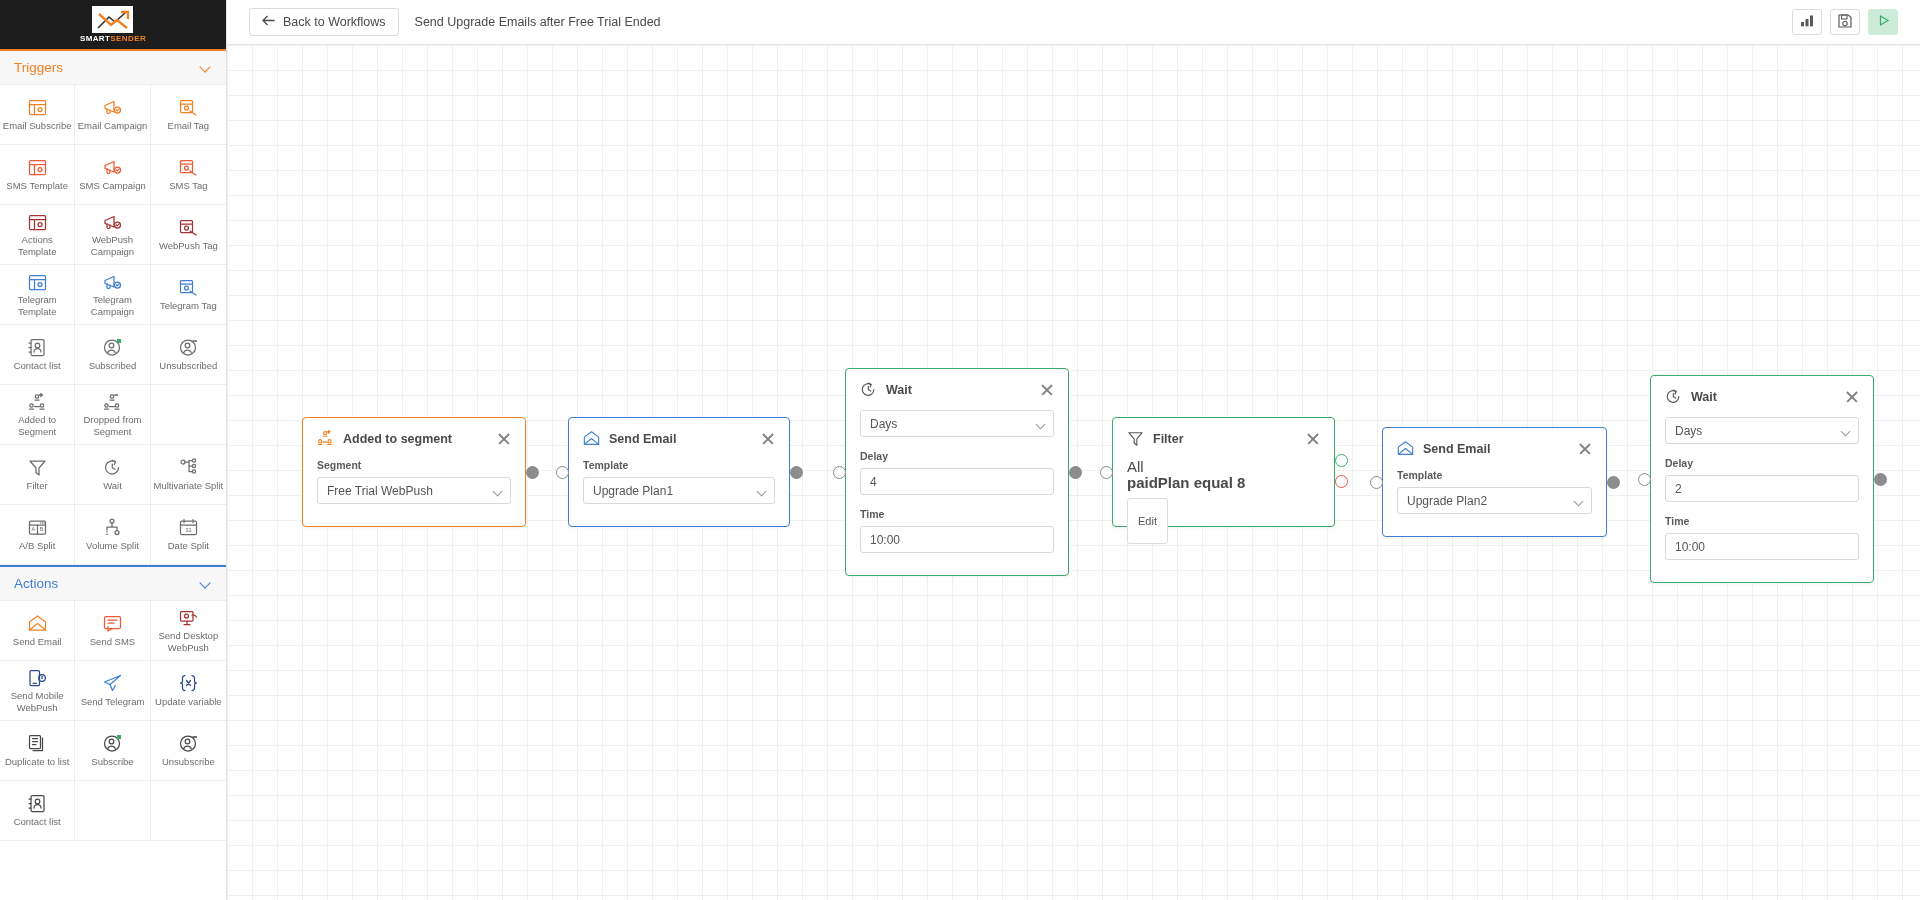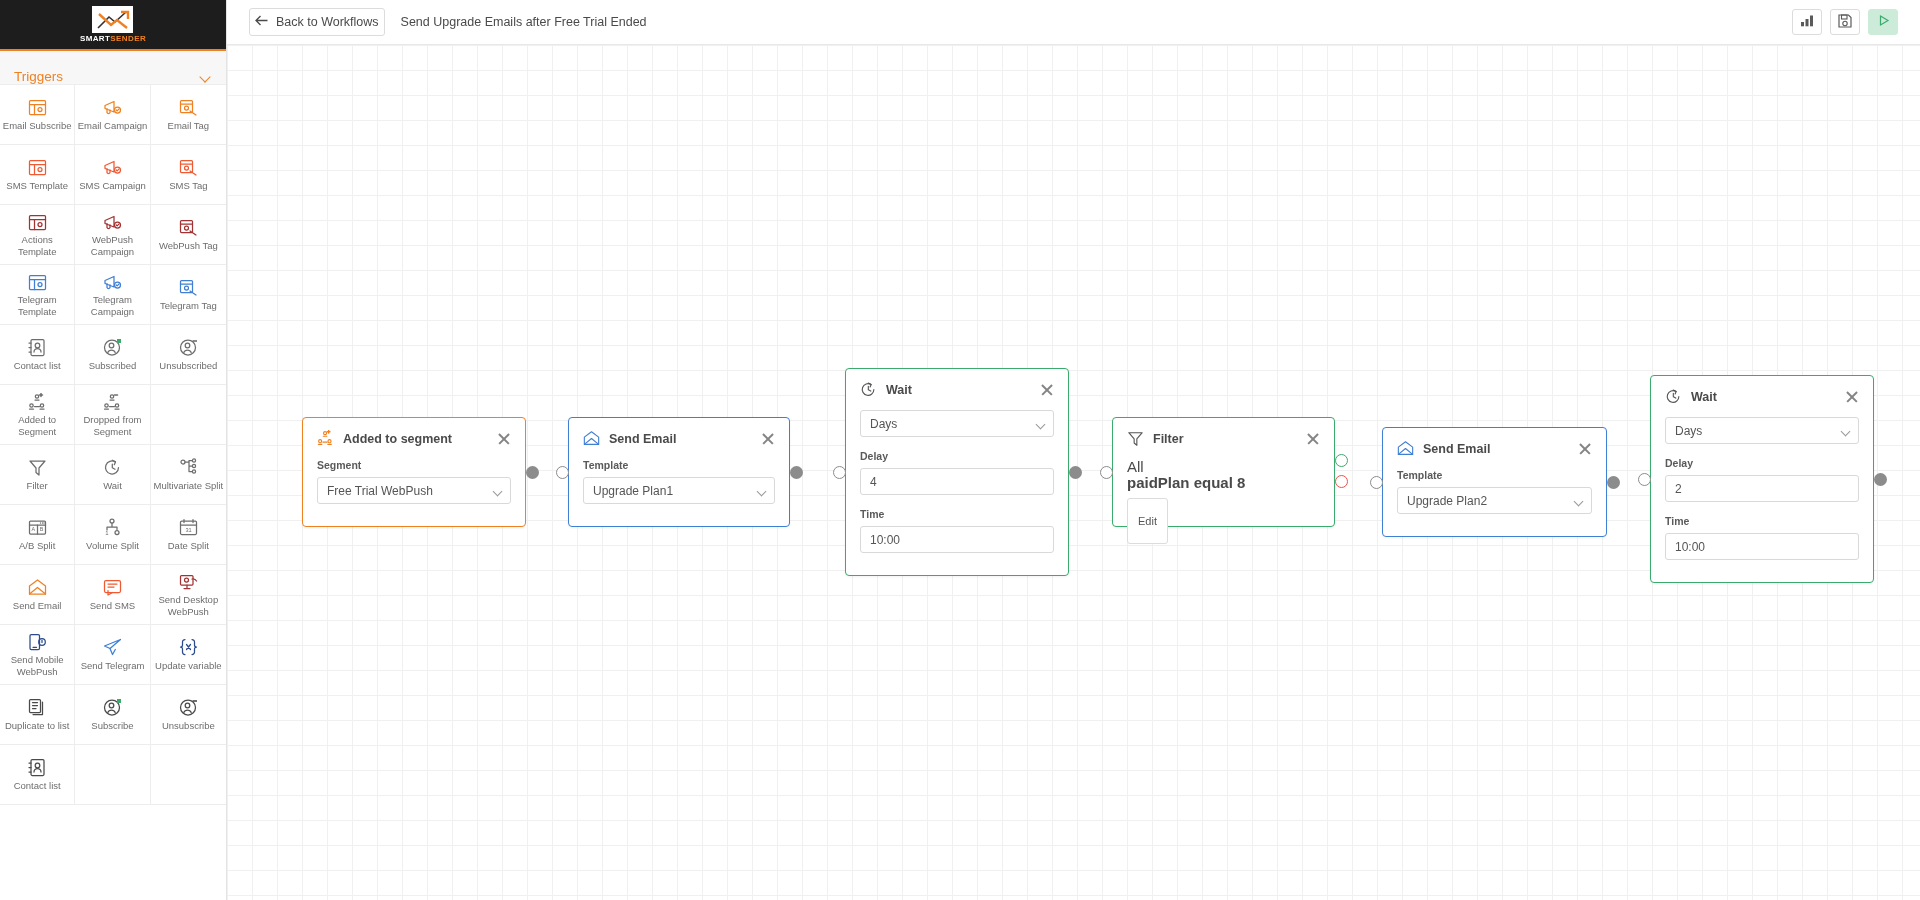--- a/index.html
+++ b/index.html
@@ -40,21 +40,21 @@
   .brand-name .w { color: #ffffff; }
   .brand-name .o { color: #f08122; }
 
   .section-head {
     height: 36px; background: #f7f7f7;
     display: flex; align-items: center; justify-content: space-between;
     padding: 0 14px;
     font-size: 13.5px;
     border-bottom: 1px solid #ededed;
   }
-  .section-head.triggers { border-top: 2px solid #f08122; color: #f08122; align-items: flex-end; }
+  .section-head.triggers { border-top: 2px solid #f08122; color: #f08122; }
   .section-head.conditions { border-top: 2px solid #3aab6d; color: #3aab6d; }
   .section-head.actions { border-top: 2px solid #3f7fd4; color: #3f7fd4; }
   .chev { width: 12px; height: 12px; position: relative; }
   .chev::after {
     content:""; position:absolute; left:1px; top:1px;
     width: 7px; height: 7px;
     border-right: 1.6px solid currentColor;
     border-bottom: 1.6px solid currentColor;
     transform: rotate(45deg);
   }
@@ -83,21 +83,21 @@
   .topbar {
     height: 45px; background: #ffffff;
     border-bottom: 1px solid #e8e8e8;
     display: flex; align-items: center;
     padding: 0 22px; gap: 16px;
     position: relative; z-index: 20;
   }
   .back-btn {
     display: flex; align-items: center; gap: 8px;
     border: 1px solid #dcdcdc; border-radius: 3px;
-    background: #fff; padding: 6px 5px;
+    background: #fff; padding: 6px 12px;
     font-size: 12.5px; color: #4a4a4a; cursor: pointer;
   }
   .wf-title { font-size: 12.5px; color: #4a4a4a; }
   .topbar-right { margin-left: auto; display: flex; gap: 8px; align-items: center; }
   .tb-btn {
     width: 30px; height: 26px; border: 1px solid #dcdcdc; border-radius: 3px;
     background: #fff; display: flex; align-items: center; justify-content: center;
     cursor: pointer;
   }
   .tb-btn.play { background: #ccecd9; border-color: #ccecd9; }
@@ -458,20 +458,24 @@
             <span class="ic">
               <svg width="19" height="19" viewBox="0 0 19 19">
                 <rect x="1.5" y="3" width="16" height="13.5" rx="1.2" stroke="#6d6d6d" stroke-width="1.25" fill="none" stroke-linecap="round" stroke-linejoin="round"></rect>
                 <path d="M1.5 7 H17.5" stroke="#6d6d6d" stroke-width="1.25" fill="none" stroke-linecap="round" stroke-linejoin="round"></path>
                 <path d="M5 1.5 V4.5 M14 1.5 V4.5" stroke="#6d6d6d" stroke-width="1.25" fill="none" stroke-linecap="round" stroke-linejoin="round"></path>
                 <text x="9.5" y="13.6" font-size="5.6" fill="#6d6d6d" font-family="Liberation Sans,sans-serif" text-anchor="middle">31</text>
               </svg>
             </span>
             <span class="lb">Date Split</span>
           </div>
+        </div>
+        <div class="section-head actions">
+          <span>Actions</span>
+          <span class="chev"></span>
         </div>
         <div class="grid">
           <div class="tile">
             <span class="ic">
               <svg width="19" height="19" viewBox="0 0 19 19">
                 <path d="M1.5 8 L9.5 2 L17.5 8 V16 H1.5 Z" stroke="#f08122" stroke-width="1.25" fill="none" stroke-linecap="round" stroke-linejoin="round"></path>
                 <path d="M1.5 16 L9.5 9.5 L17.5 16" stroke="#f08122" stroke-width="1.25" fill="none" stroke-linecap="round" stroke-linejoin="round"></path>
               </svg>
             </span>
             <span class="lb">Send Email</span>

